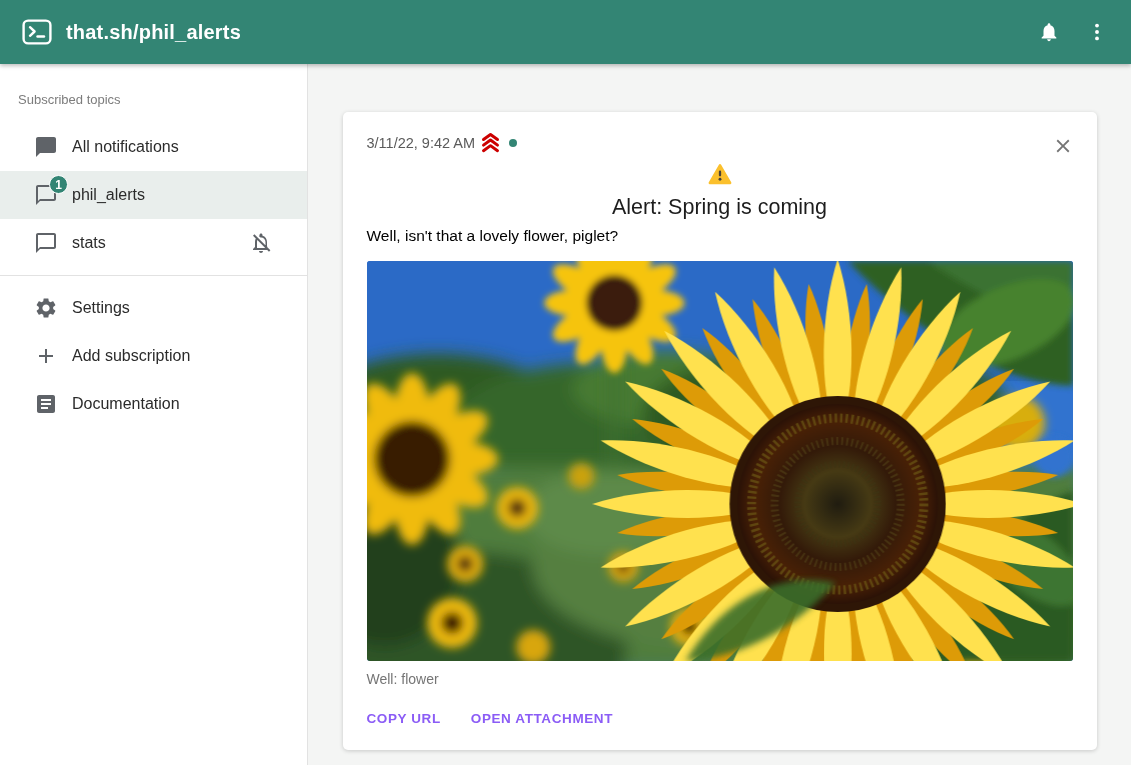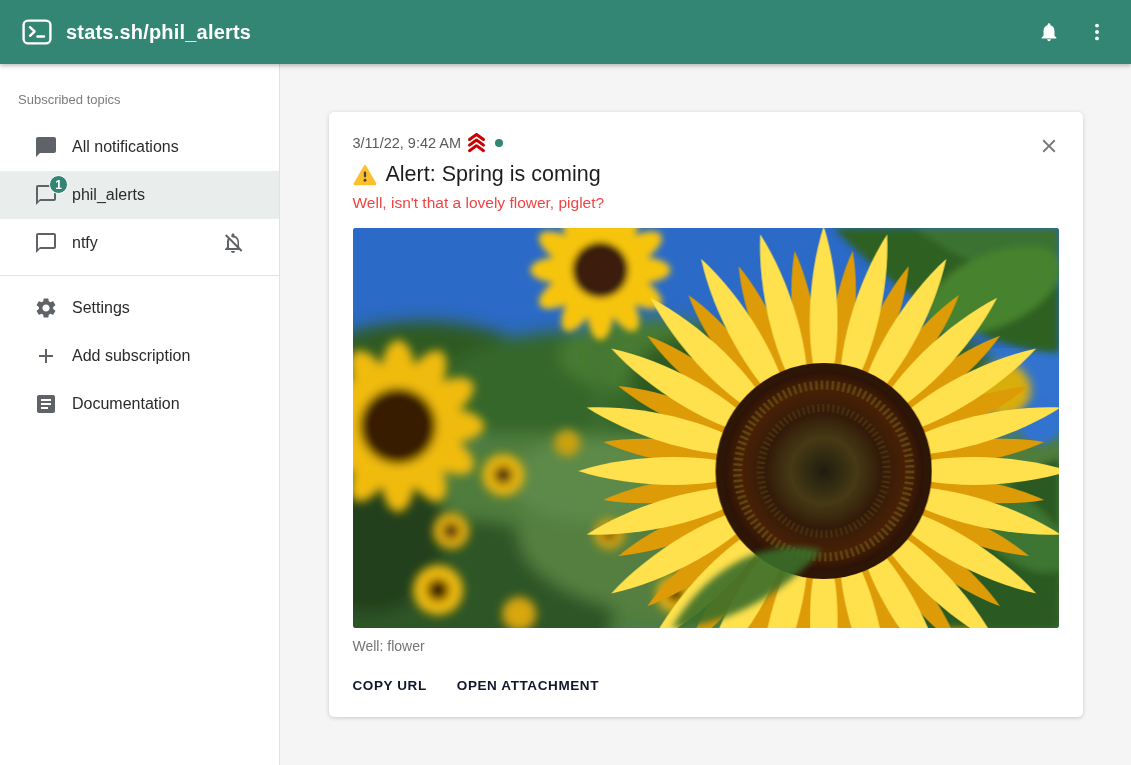--- a/index.html
+++ b/index.html
@@ -15,21 +15,21 @@
   .appbar .logo{ width:30px; height:28px; margin:0 14px 0 6px; display:flex; align-items:center; }
   .appbar .title{ font-size:20px; font-weight:bold; letter-spacing:.2px; flex:1; }
   .iconbtn{ width:40px; height:40px; border:none; background:transparent; color:#fff;
     display:flex; align-items:center; justify-content:center; border-radius:50%; cursor:pointer; }
   .appbar .iconbtn + .iconbtn{ margin-left:8px; }
 
   
   .container{ display:flex; height:701px; }
 
   
-  .sidebar{ width:280px; flex:none; background:#fff; border-right:1px solid #e2e2e2; padding-top:12px; }
+  .sidebar{ width:308px; flex:none; background:#fff; border-right:1px solid #e2e2e2; padding-top:12px; }
   .section-label{ padding:16px 18px 16px; font-size:13px; color:#7c7c7c; }
   .nav-item{ height:48px; display:flex; align-items:center; padding:0 34px; font-size:16px;
     color:#2b2b2b; cursor:pointer; position:relative; }
   .nav-item.selected{ background:#e9eeec; }
   .nav-item .nicon{ width:24px; height:24px; margin-right:14px; position:relative; flex:none; }
   .nav-item .nicon svg{ display:block; }
   .badge{
     position:absolute; top:-8px; right:-10px; min-width:19px; height:19px; border-radius:50%;
     background:#338574; color:#fff; font-size:12px; font-weight:bold;
     display:flex; align-items:center; justify-content:center; border:1px solid #fff;
@@ -43,43 +43,43 @@
     width:754px; margin:48px auto 0; background:#fff; border-radius:5px;
     box-shadow:0 1px 4px rgba(0,0,0,.18); padding:20px 24px 18px; position:relative;
   }
   .date-row{ display:flex; align-items:center; gap:5px; font-size:14.5px; color:#5a5a5a; }
   .priority-icon{ width:21px; height:21px; display:flex; }
   .unread-dot{ width:8px; height:8px; border-radius:50%; background:#338574; margin-left:3px; }
   .close-btn{ position:absolute; top:16px; right:16px; width:36px; height:36px; border:none;
     background:transparent; color:#757575; display:flex; align-items:center; justify-content:center;
     border-radius:50%; cursor:pointer; }
   .ntitle{ margin-top:9px; display:flex; align-items:center; gap:9px; font-size:21.5px;
-    color:#1d1d1d; font-weight:normal; }
+    color:#1d1d1d; font-weight:normal;flex-direction:column; }
   .warn-icon{ width:24px; height:24px; flex:none; }
-  .nmessage{ margin-top:7px; font-size:15.5px; color:#ef4444; }
+  .nmessage{ margin-top:7px; font-size:15.5px; color:#000000; }
   .attachment{ margin-top:16px; width:706px; height:400px; border-radius:3px; overflow:hidden;
     display:block; cursor:pointer; }
   .attachment svg{ display:block; }
   .ntags{ margin-top:10px; font-size:14px; color:#757575; }
   .actions{ margin-top:24px; display:flex; gap:30px; padding-bottom:6px; }
-  .text-btn{ border:none; background:transparent; color:#0f172a; font-family:inherit;
+  .text-btn{ border:none; background:transparent; color:#8b5cf6; font-family:inherit;
     font-size:13.5px; font-weight:bold; letter-spacing:.6px; cursor:pointer; padding:0; }
 </style>
 </head>
 <body>
 
 <header class="appbar">
   <span class="logo">
     <svg viewBox="0 0 30 26" width="30" height="26" fill="none" stroke="#fff" stroke-width="2.4" stroke-linecap="round" stroke-linejoin="round">
       <rect x="1.6" y="1.6" width="26.8" height="22.8" rx="4.5"></rect>
       <path d="M8 8.2l4.6 4.3L8 16.8"></path>
       <path d="M15.5 17.5h6.5"></path>
     </svg>
   </span>
-  <div class="title">stats.sh/phil_alerts</div>
+  <div class="title">that.sh/phil_alerts</div>
   <button class="iconbtn">
     <span style="display:flex">
       <svg viewBox="0 0 24 24" width="22" height="22" fill="#fff">
         <path d="M12 22c1.1 0 2-.9 2-2h-4c0 1.1.89 2 2 2zm6-6v-5c0-3.07-1.64-5.64-4.5-6.32V4c0-.83-.67-1.5-1.5-1.5s-1.5.67-1.5 1.5v.68C7.63 5.36 6 7.92 6 11v5l-2 2v1h16v-1l-2-2z"></path>
       </svg>
     </span>
   </button>
   <button class="iconbtn">
     <span style="display:flex">
       <svg viewBox="0 0 24 24" width="22" height="22" fill="#fff">
@@ -115,21 +115,21 @@
       <span>phil_alerts</span>
     </div>
 
 
     <div class="nav-item">
       <span class="nicon">
         <svg viewBox="0 0 24 24" width="24" height="24" fill="#5f6368">
           <path d="M20 2H4c-1.1 0-2 .9-2 2v18l4-4h14c1.1 0 2-.9 2-2V4c0-1.1-.9-2-2-2zm0 14H6l-2 2V4h16v12z"></path>
         </svg>
       </span>
-      <span>ntfy</span>
+      <span>stats</span>
       <span class="mute-icon">
         <svg viewBox="0 0 24 24" width="24" height="24" fill="#5f6368">
           <path d="M12 22c1.1 0 2-.9 2-2h-4c0 1.1.9 2 2 2zm6-7.32V11c0-3.08-1.64-5.64-4.5-6.32V4c0-.83-.67-1.5-1.5-1.5s-1.5.67-1.5 1.5v.68c-.24.06-.47.15-.69.23l1.64 1.64c.18-.02.36-.05.55-.05 2.48 0 4.5 2.02 4.5 4.5v4.18l2 2zM5.41 3.35L4 4.76l2.81 2.81C6.29 8.57 6 9.74 6 11v5l-2 2v1h14.24l1.74 1.74 1.41-1.41L5.41 3.35zM16 17H8v-6c0-.68.12-1.32.34-1.9L16 16.76V17z"></path>
         </svg>
       </span>
     </div>
 
     <hr class="divider">
 
     <div class="nav-item">

